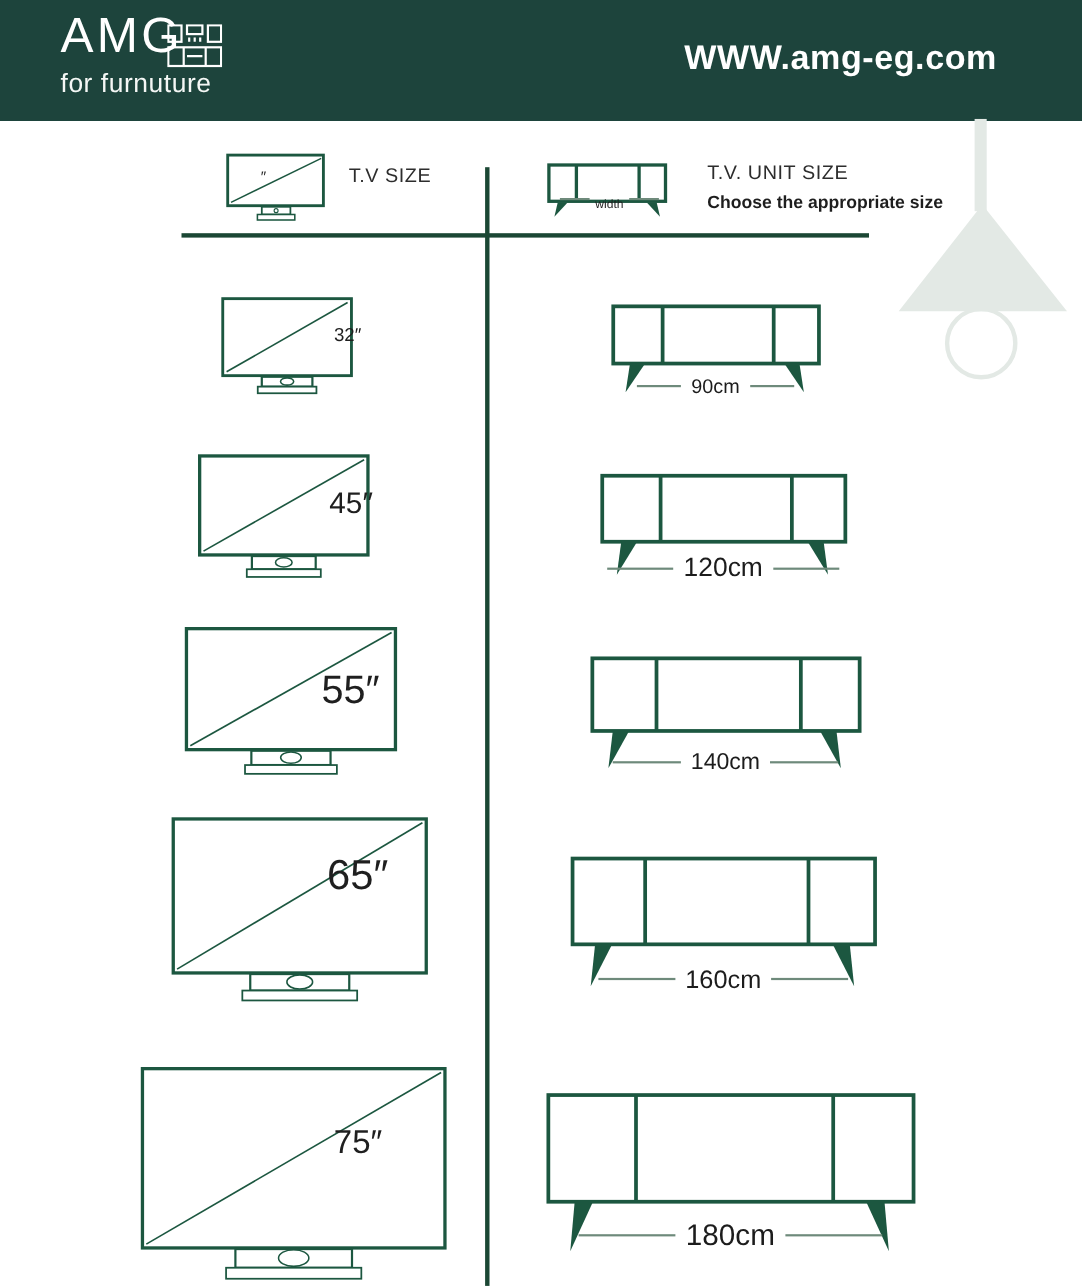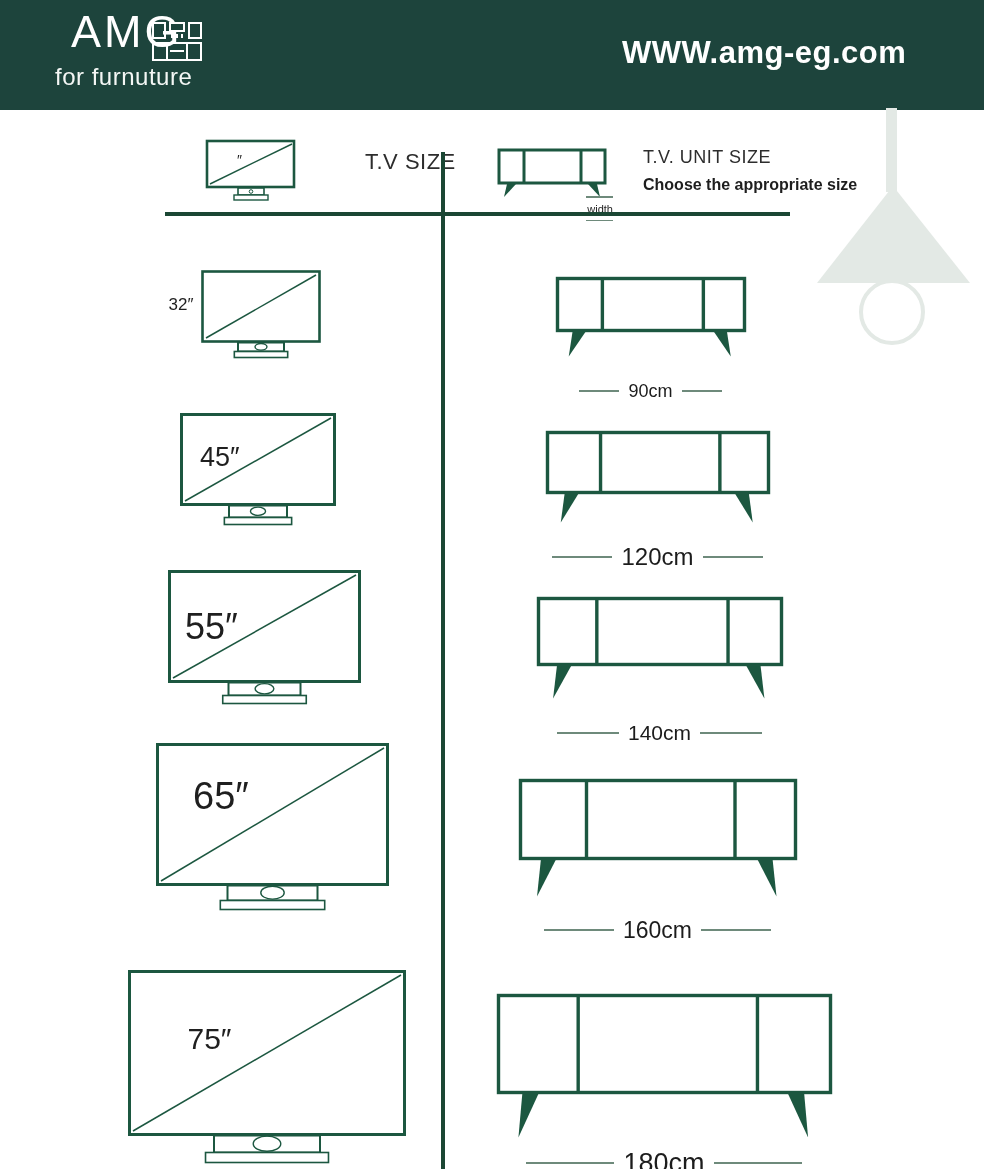--- a/index.html
+++ b/index.html
@@ -10,45 +10,45 @@
     --dash:#6e8a7b;
     --lamp:#e3e9e5;
   }
   *{margin:0;padding:0;box-sizing:border-box;}
   html,body{background:#ffffff;}
   body{font-family:"Liberation Sans","DejaVu Sans",sans-serif;}
   #poster{position:relative;width:984px;height:1169px;background:#ffffff;overflow:hidden;}
 
   
   .header-bar{position:absolute;left:0;top:0;width:984px;height:110px;background:var(--header-bg);}
-  .logo-text{position:absolute;left:55px;top:6px;color:#ffffff;font-size:45px;font-weight:500;letter-spacing:3px;margin-left:16px;}
+  .logo-text{position:absolute;left:55px;top:6px;color:#ffffff;font-size:45px;font-weight:500;letter-spacing:3px;}
   .logo-icon{position:absolute;left:152px;top:22px;}
   .logo-subtitle{position:absolute;left:55px;top:63px;color:#f4f7f5;font-size:24px;font-weight:400;letter-spacing:0.5px;}
   .website-url{position:absolute;left:622px;top:35px;color:#ffffff;font-size:31px;font-weight:700;letter-spacing:0.5px;}
 
   
   .lamp{position:absolute;left:808px;top:108px;pointer-events:none;}
 
   
   .legend-tv-icon{position:absolute;left:205px;top:139px;}
-  .legend-tv-label{position:absolute;left:317px;top:149px;font-size:22px;color:#2d2d2d;letter-spacing:0.5px;margin-left:48px;}
+  .legend-tv-label{position:absolute;left:317px;top:149px;font-size:18px;color:#2d2d2d;letter-spacing:0.5px;}
   .legend-unit-icon{position:absolute;left:497px;top:148px;}
-  .legend-width-row{position:absolute;left:495px;top:196px;width:118px;display:flex;align-items:flex-end;justify-content:center;gap:5px;flex-direction:column;}
+  .legend-width-row{position:absolute;left:495px;top:180px;width:118px;display:flex;align-items:flex-start;justify-content:center;gap:5px;}
   .legend-width-row .wline{height:1.5px;width:27px;background:var(--dash);}
   .legend-width-label{font-size:11px;color:#1e1e1e;}
   .legend-unit-label{position:absolute;left:643px;top:147px;font-size:18px;color:#2d2d2d;letter-spacing:0.5px;}
   .legend-unit-sublabel{position:absolute;left:643px;top:176px;font-size:16px;font-weight:700;color:#1e1e1e;}
 
   
   .h-rule{position:absolute;left:165px;top:212px;width:625px;height:4px;background:var(--rule);}
   .v-rule{position:absolute;left:441px;top:152px;width:4px;height:1017px;background:var(--rule);}
 
   
-  .tv-label{position:absolute;width:160px;text-align:left;color:#1f1f1f;}
-  .unit-label-row{position:absolute;width:340px;height:30px;display:flex;align-items:center;justify-content:center;gap:9px;margin-top:40px;}
+  .tv-label{position:absolute;width:160px;text-align:right;color:#1f1f1f;}
+  .unit-label-row{position:absolute;width:340px;height:30px;display:flex;align-items:center;justify-content:center;gap:9px;}
   .unit-label-row .uline{height:2px;background:var(--dash);}
   .unit-label-text{color:#1c1c1c;white-space:nowrap;}
   svg{display:block;}
 </style>
 </head>
 <body>
 
 <div id="poster">
 
   <header class="header-bar">
@@ -126,21 +126,21 @@
     <span class="unit-label-text" style="font-size:18px">90cm</span>
     <span class="uline" style="width:40px"></span>
   </div>
       <svg style="position:absolute;left:179px;top:412px" width="161" height="119" viewBox="0 0 161 119">
     <rect x="2.5" y="2.5" width="153" height="90" fill="#ffffff" stroke="#1c5740" stroke-width="3"></rect>
     <line x1="6" y1="89" x2="152" y2="6" stroke="#1c5740" stroke-width="1.5"></line>
     <rect x="50" y="93.5" width="58" height="12" fill="#ffffff" stroke="#1c5740" stroke-width="2"></rect>
     <rect x="45.36" y="105.5" width="67.28" height="7" fill="#ffffff" stroke="#1c5740" stroke-width="1.6"></rect>
     <ellipse cx="79" cy="99.26" rx="7.54" ry="4.147" fill="none" stroke="#1c5740" stroke-width="1.4"></ellipse>
   </svg>
-      <div class="tv-label" style="left:200px;top:441.64px;font-size:27px">45″</div>
+      <div class="tv-label" style="left:179px;top:441.64px;font-size:27px">45″</div>
       <svg style="position:absolute;left:545px;top:430px" width="227" height="96" viewBox="0 0 227 96">
     <rect x="2.5" y="2.5" width="221" height="60" fill="#ffffff" stroke="#1c5740" stroke-width="3.4"></rect>
     <line x1="55.54" y1="2.5" x2="55.54" y2="62.5" stroke="#1c5740" stroke-width="3.4"></line>
     <line x1="174.88" y1="2.5" x2="174.88" y2="62.5" stroke="#1c5740" stroke-width="3.4"></line>
     <polygon points="19.759999999999998,62.5 34.18,62.5 15.76,92.5" fill="#1c5740"></polygon>
     <polygon points="189.32000000000002,62.5 203.74,62.5 207.74,92.5" fill="#1c5740"></polygon>
   </svg>
       <div class="unit-label-row" style="left:487.5px;top:502px">
     <span class="uline" style="width:60px"></span>
     <span class="unit-label-text" style="font-size:24px">120cm</span>

